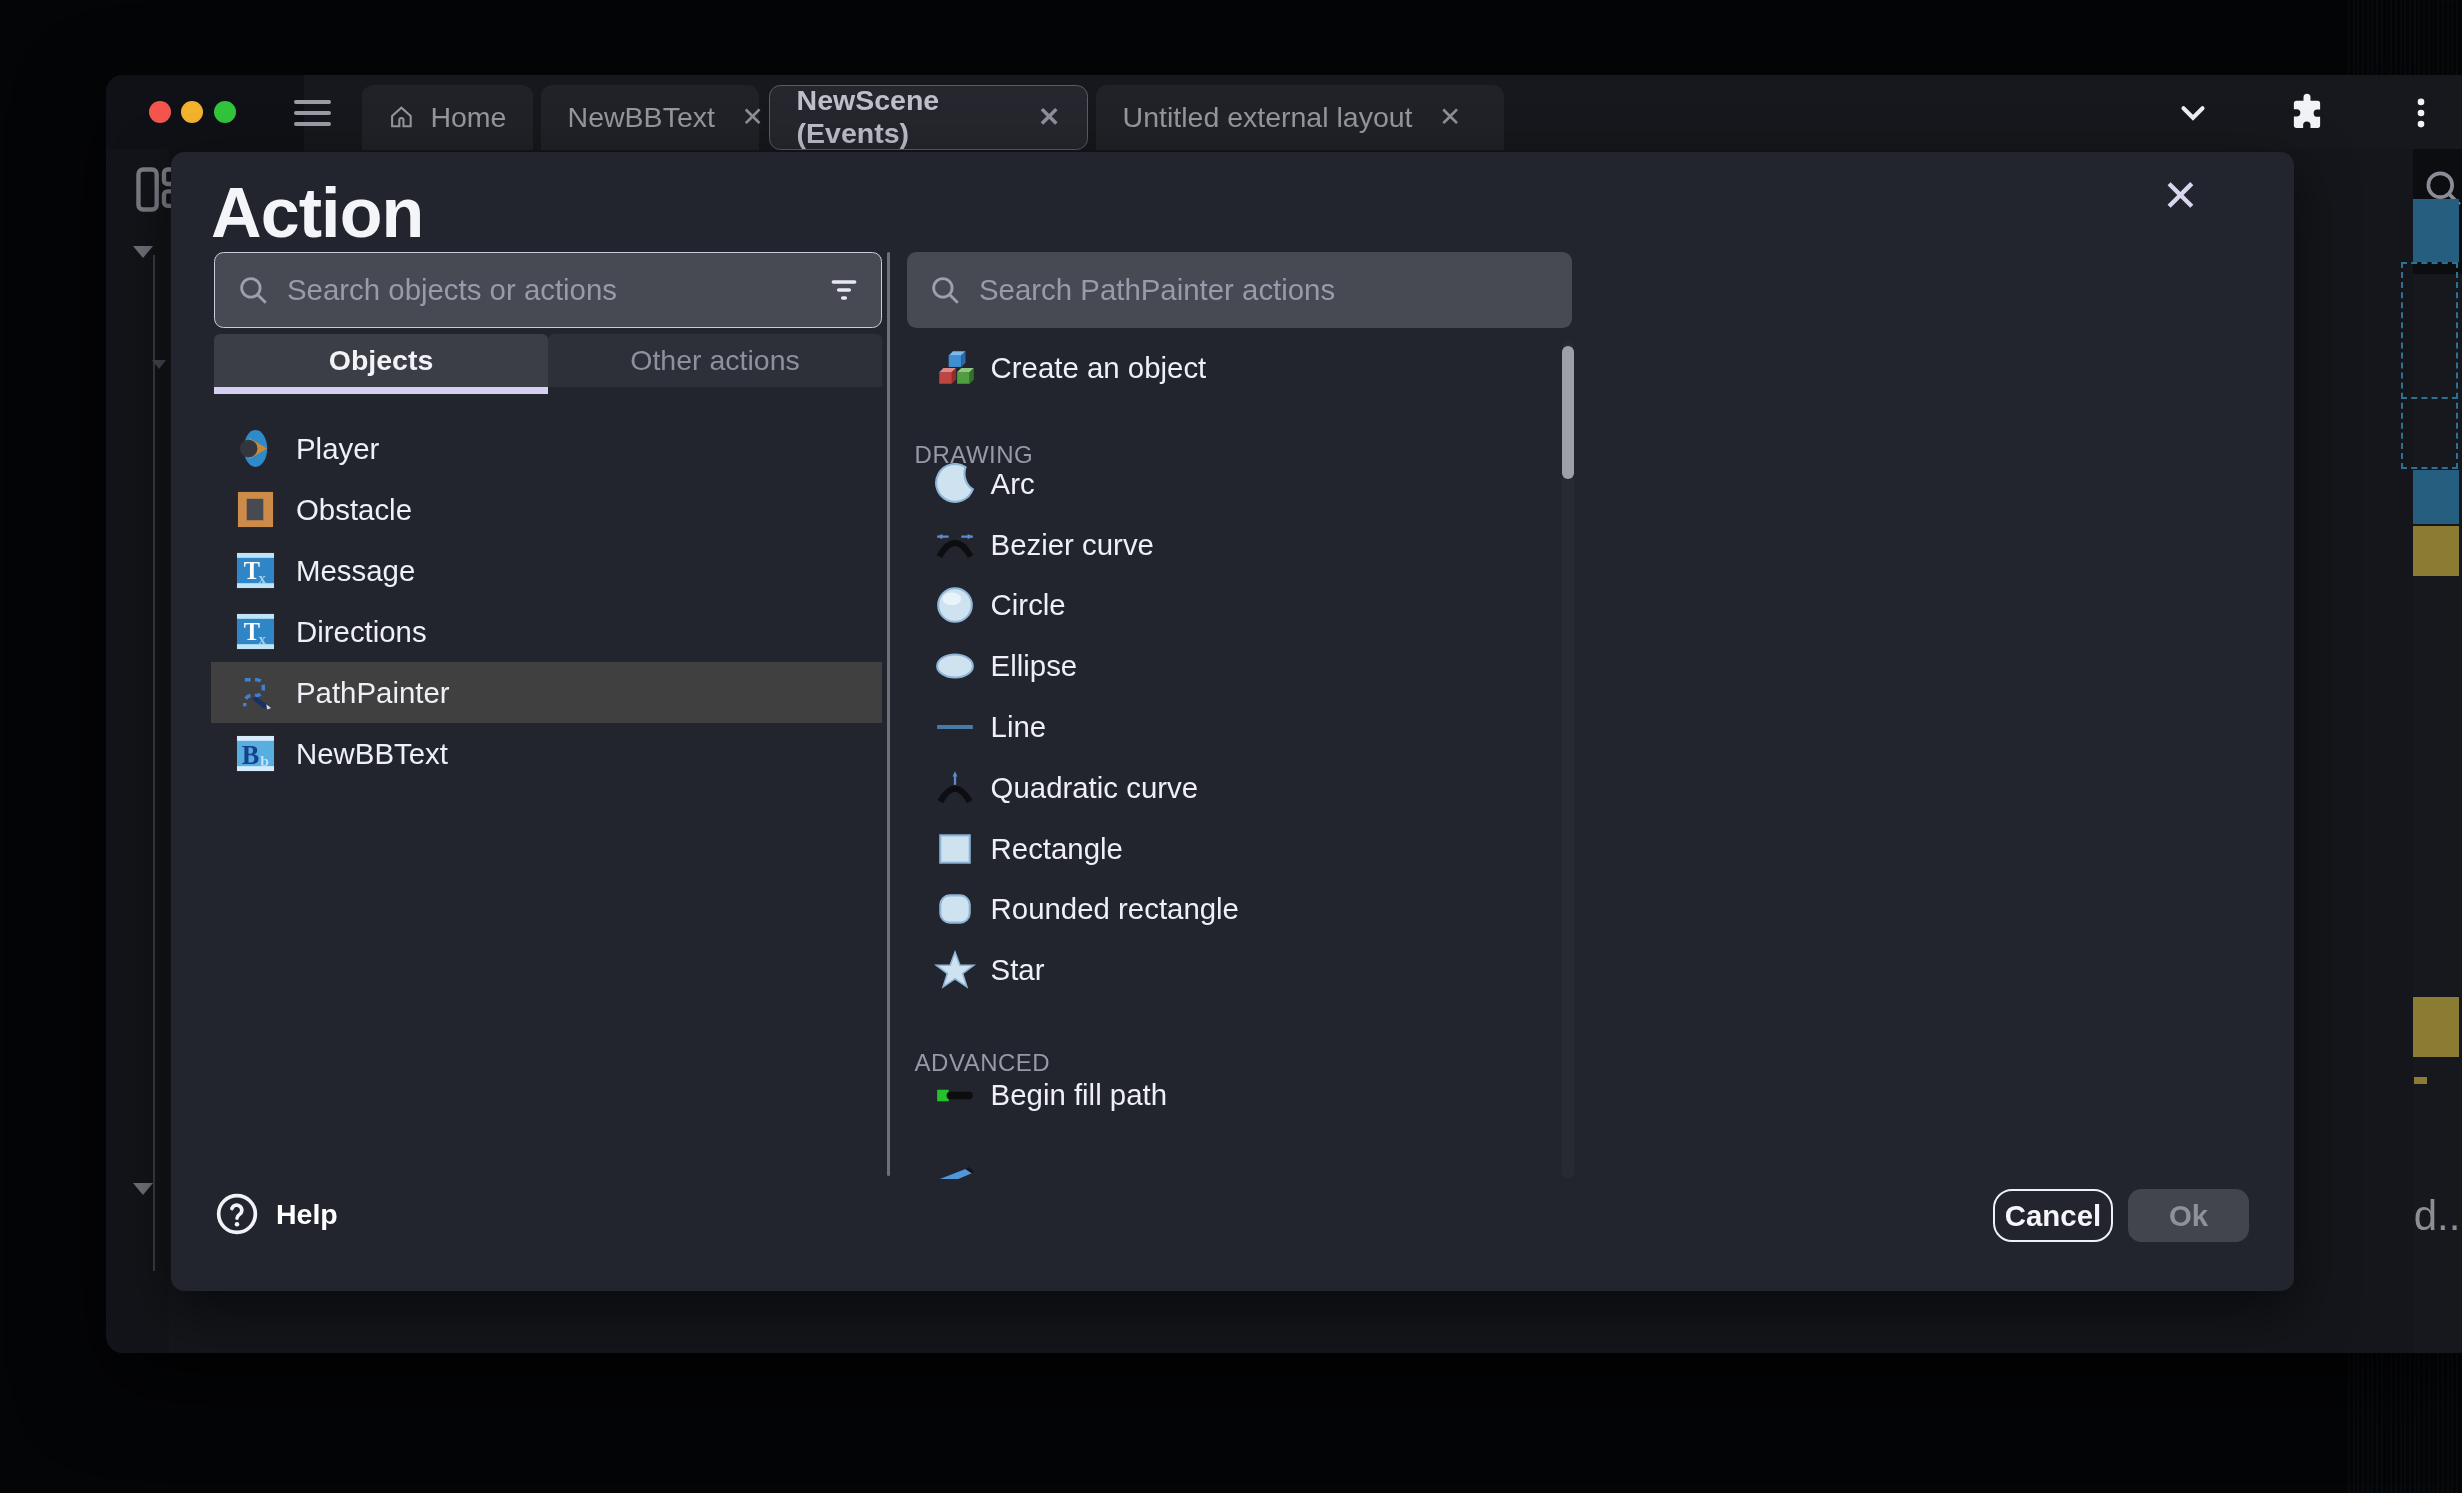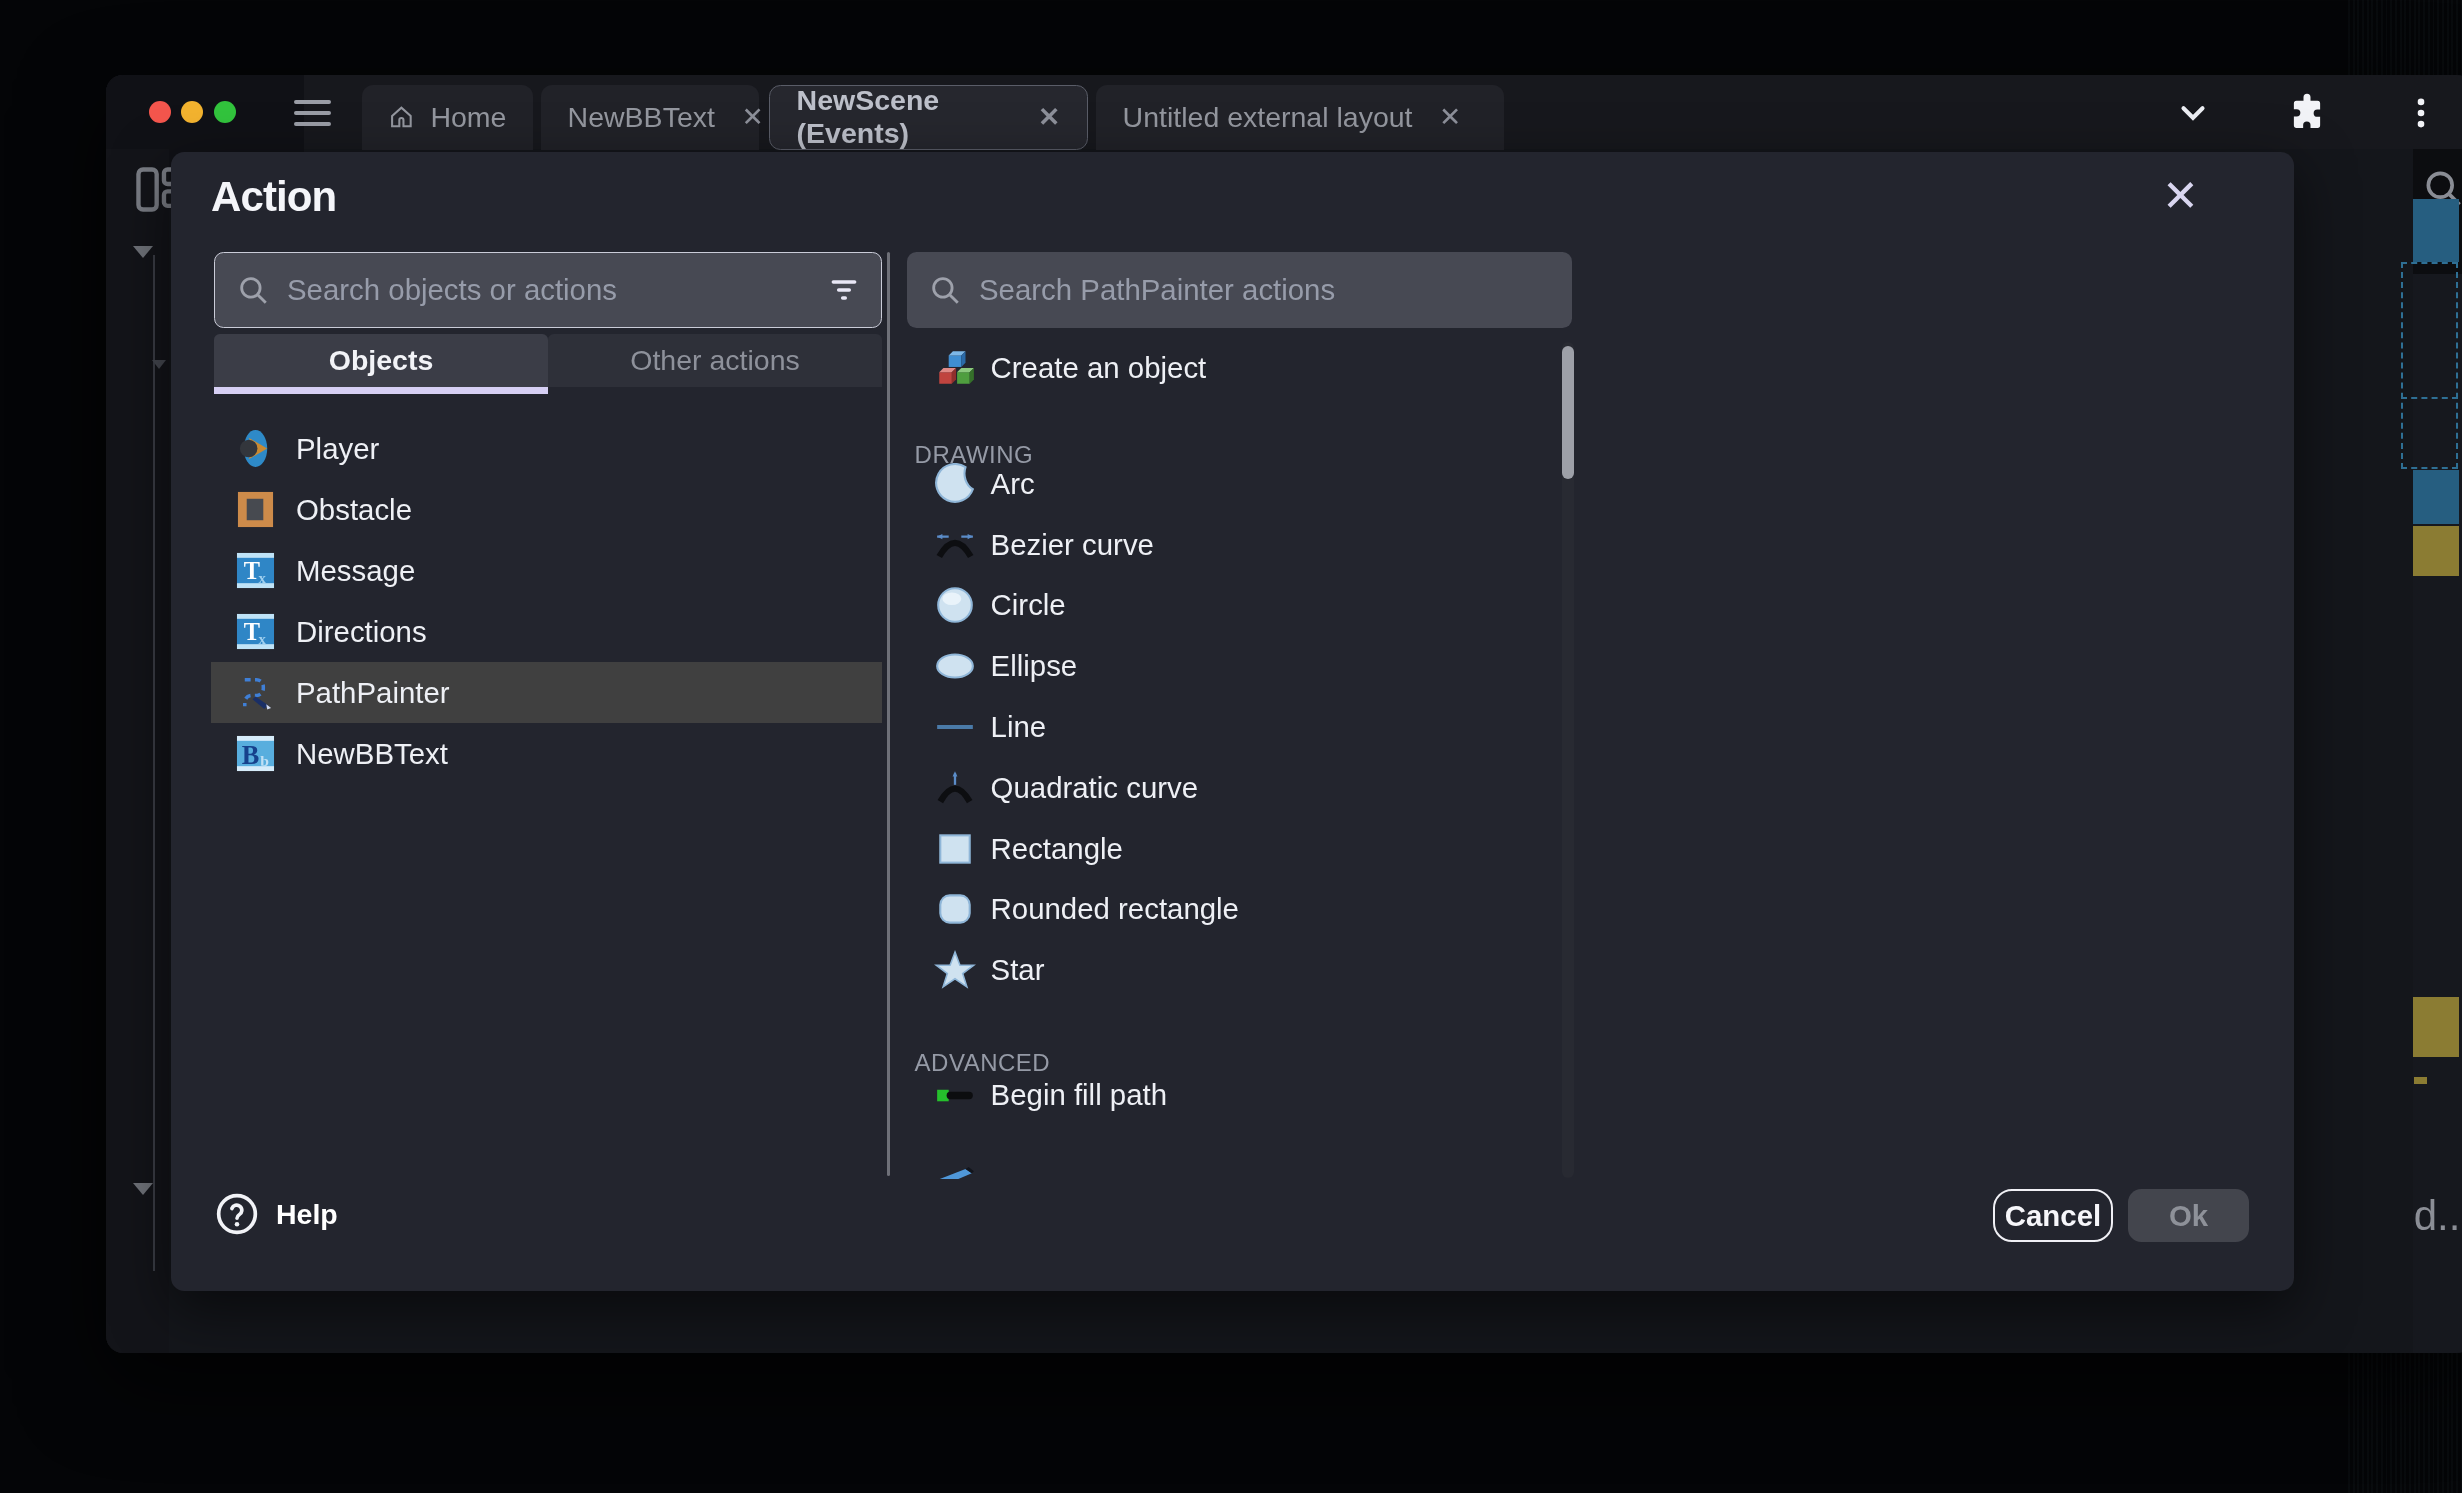--- a/index.html
+++ b/index.html
@@ -51,21 +51,21 @@
   .bar { position:absolute; right:15px; width:46px; }
   .bar-blue { background:#265e80; }
   .bar-yellow { background:#8b7c33; }
   .dash-box { position:absolute; right:16px; width:57px; border:2.8px dashed #2e6f94; border-right-width:2.8px; }
   .dash-mid { position:absolute; right:16px; width:57px; border-top:2.8px dashed #2e6f94; }
   .trunc-text { position:absolute; right:1.9px; top:1117px; color:#8b8e96; font-size:42px; }
 
   
   .dialog { position:absolute; left:65px; top:77px; width:2123px; height:1139px;
             background:#23252e; border-radius:13.3px; box-shadow:0 19px 57px rgba(0,0,0,.55); }
-  .dlg-title { position:absolute; left:40px; top:21px; font-size:42px; font-weight:800; color:#f4f5f9; letter-spacing:-0.9px; }
+  .dlg-title { position:absolute; left:40px; top:21px; font-size:70px; font-weight:800; color:#f4f5f9; letter-spacing:-0.9px; }
   .dlg-close { position:absolute; right:87px; top:17px; width:53px; height:53px; color:#d9d6f0; font-size:44px;
                display:flex; align-items:center; justify-content:center; cursor:pointer; }
 
   
   .search-box { position:absolute; height:76px; border-radius:9.5px; background:#474953;
                 display:flex; align-items:center; padding:0 21px; gap:17px; }
   .sb-left { left:43px; top:100px; width:668px; border:1.9px solid #caccd8; }
   .sb-right { left:736px; top:100px; width:665px; }
   .search-box input { flex:1; background:transparent; border:none; outline:none; color:#e8eaf0; font-size:29.4px; font-family:"Liberation Sans",sans-serif; }
   .search-box input::placeholder { color:#979caa; opacity:1; }

